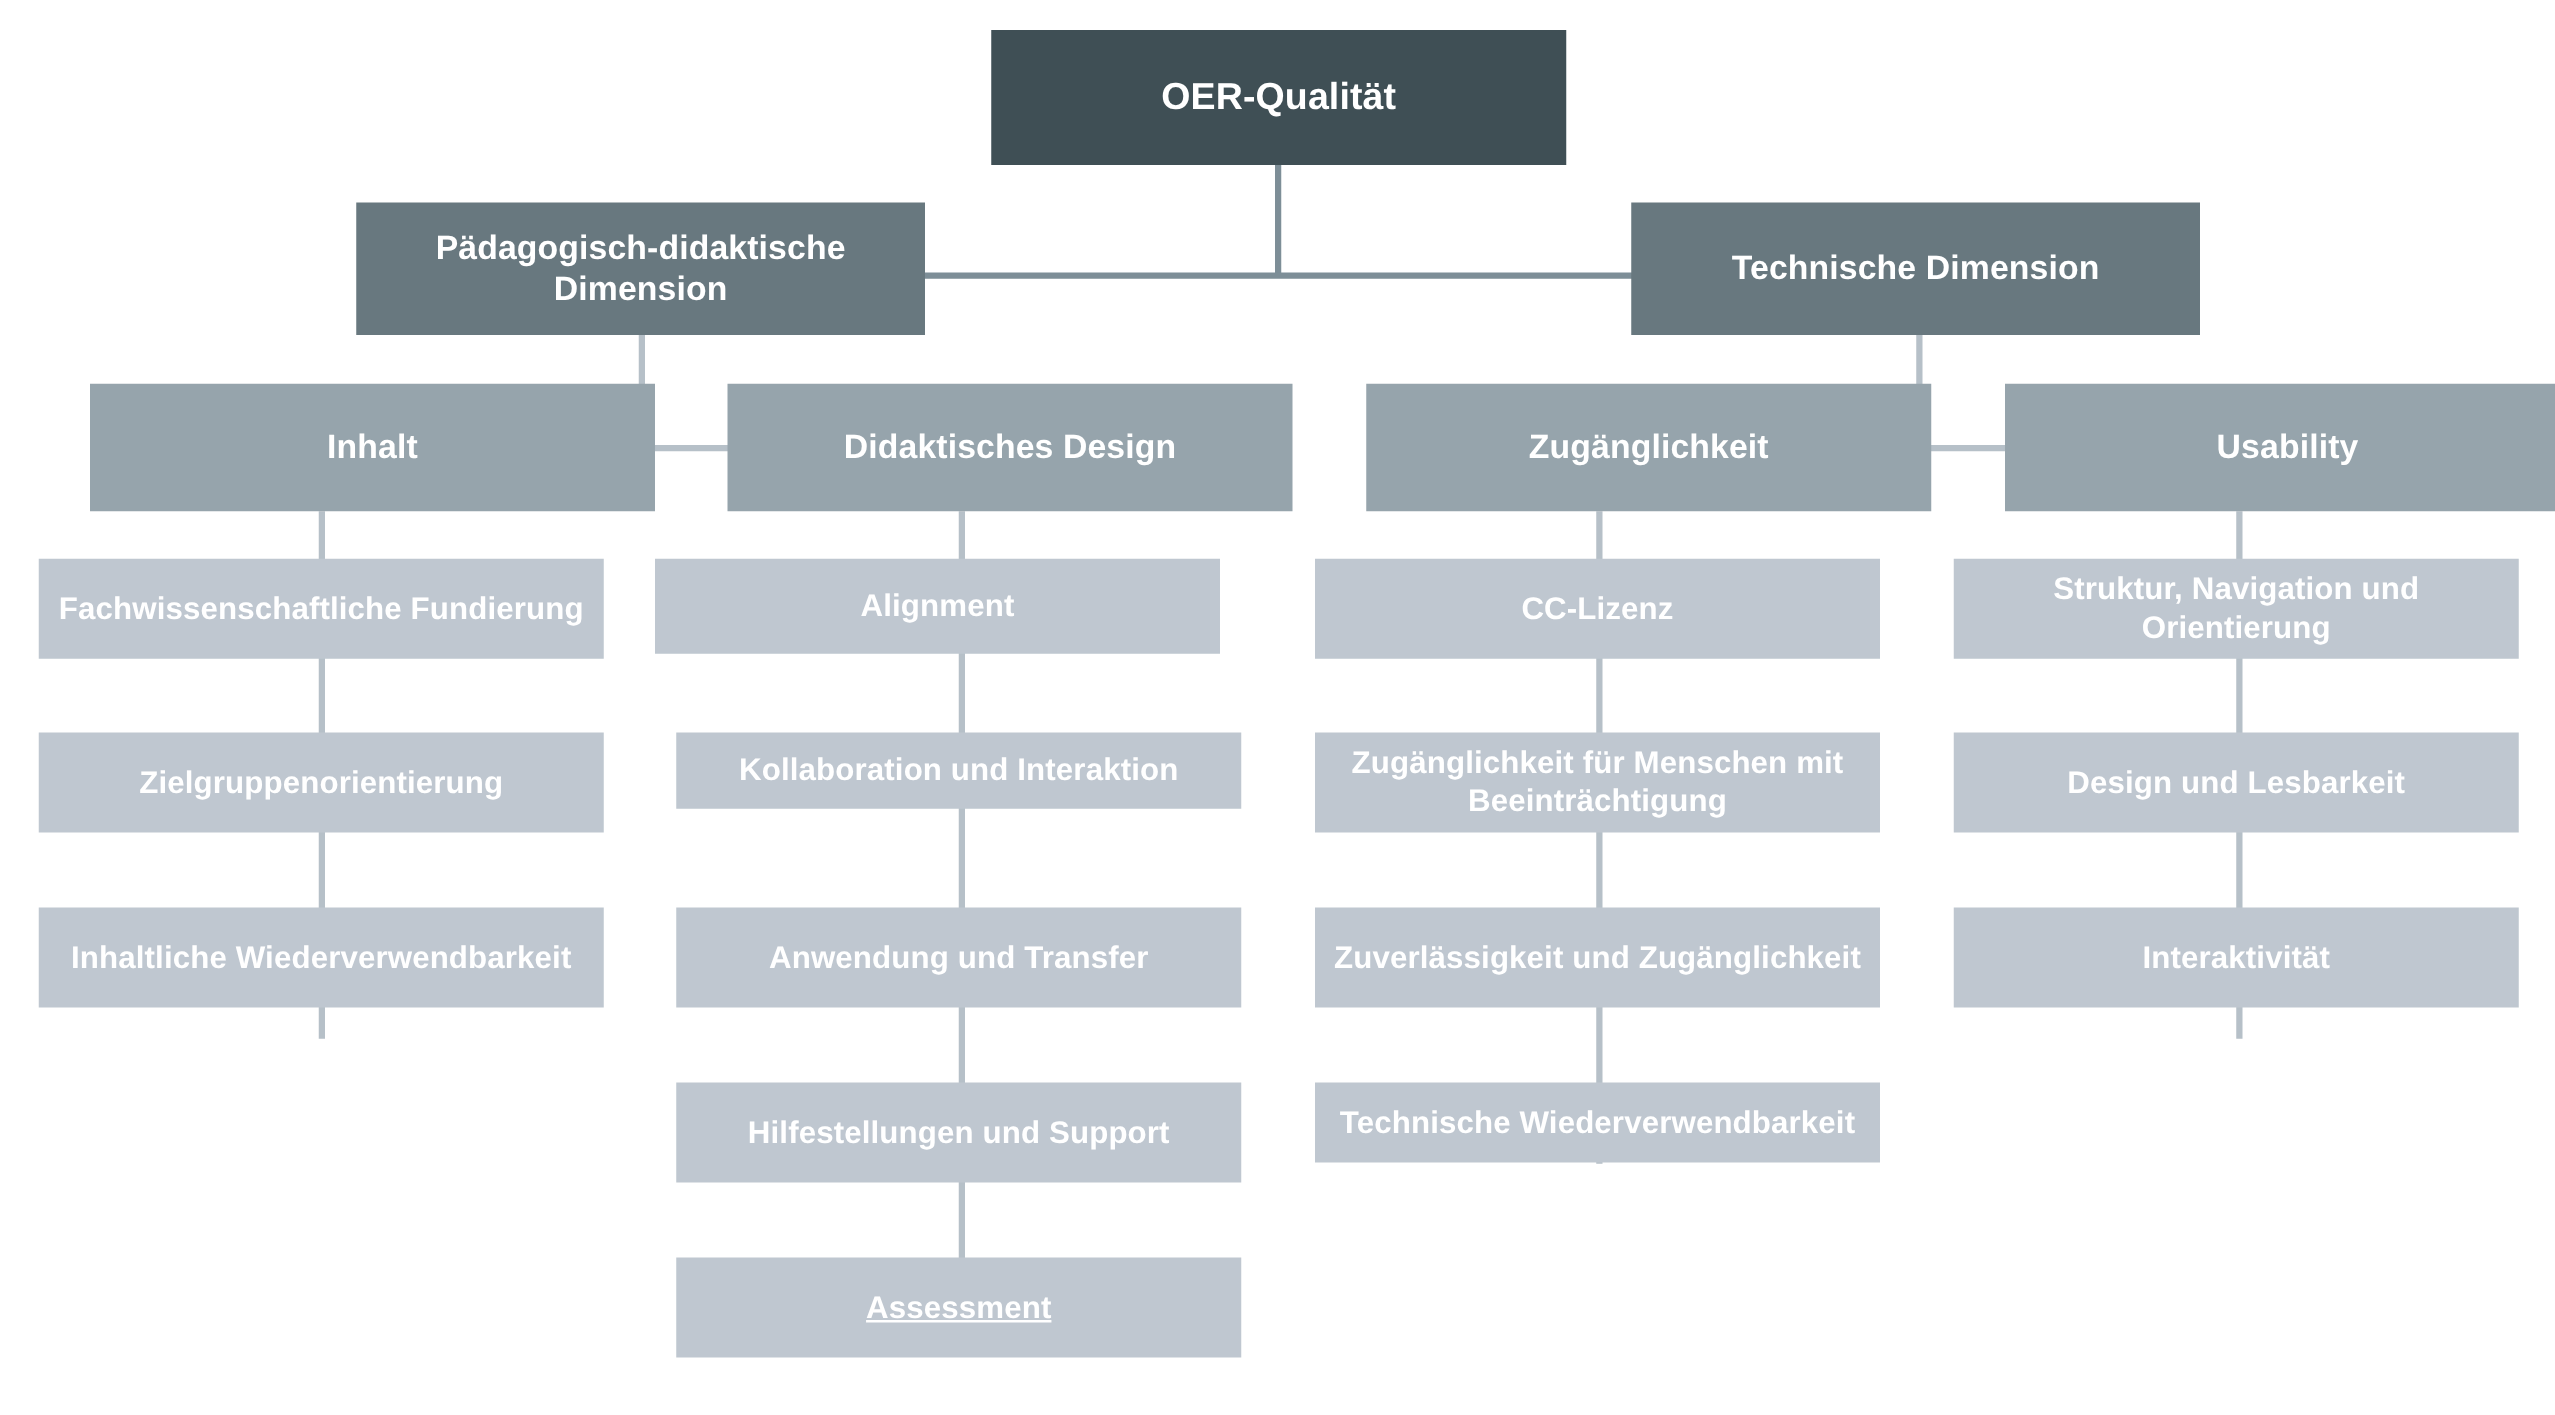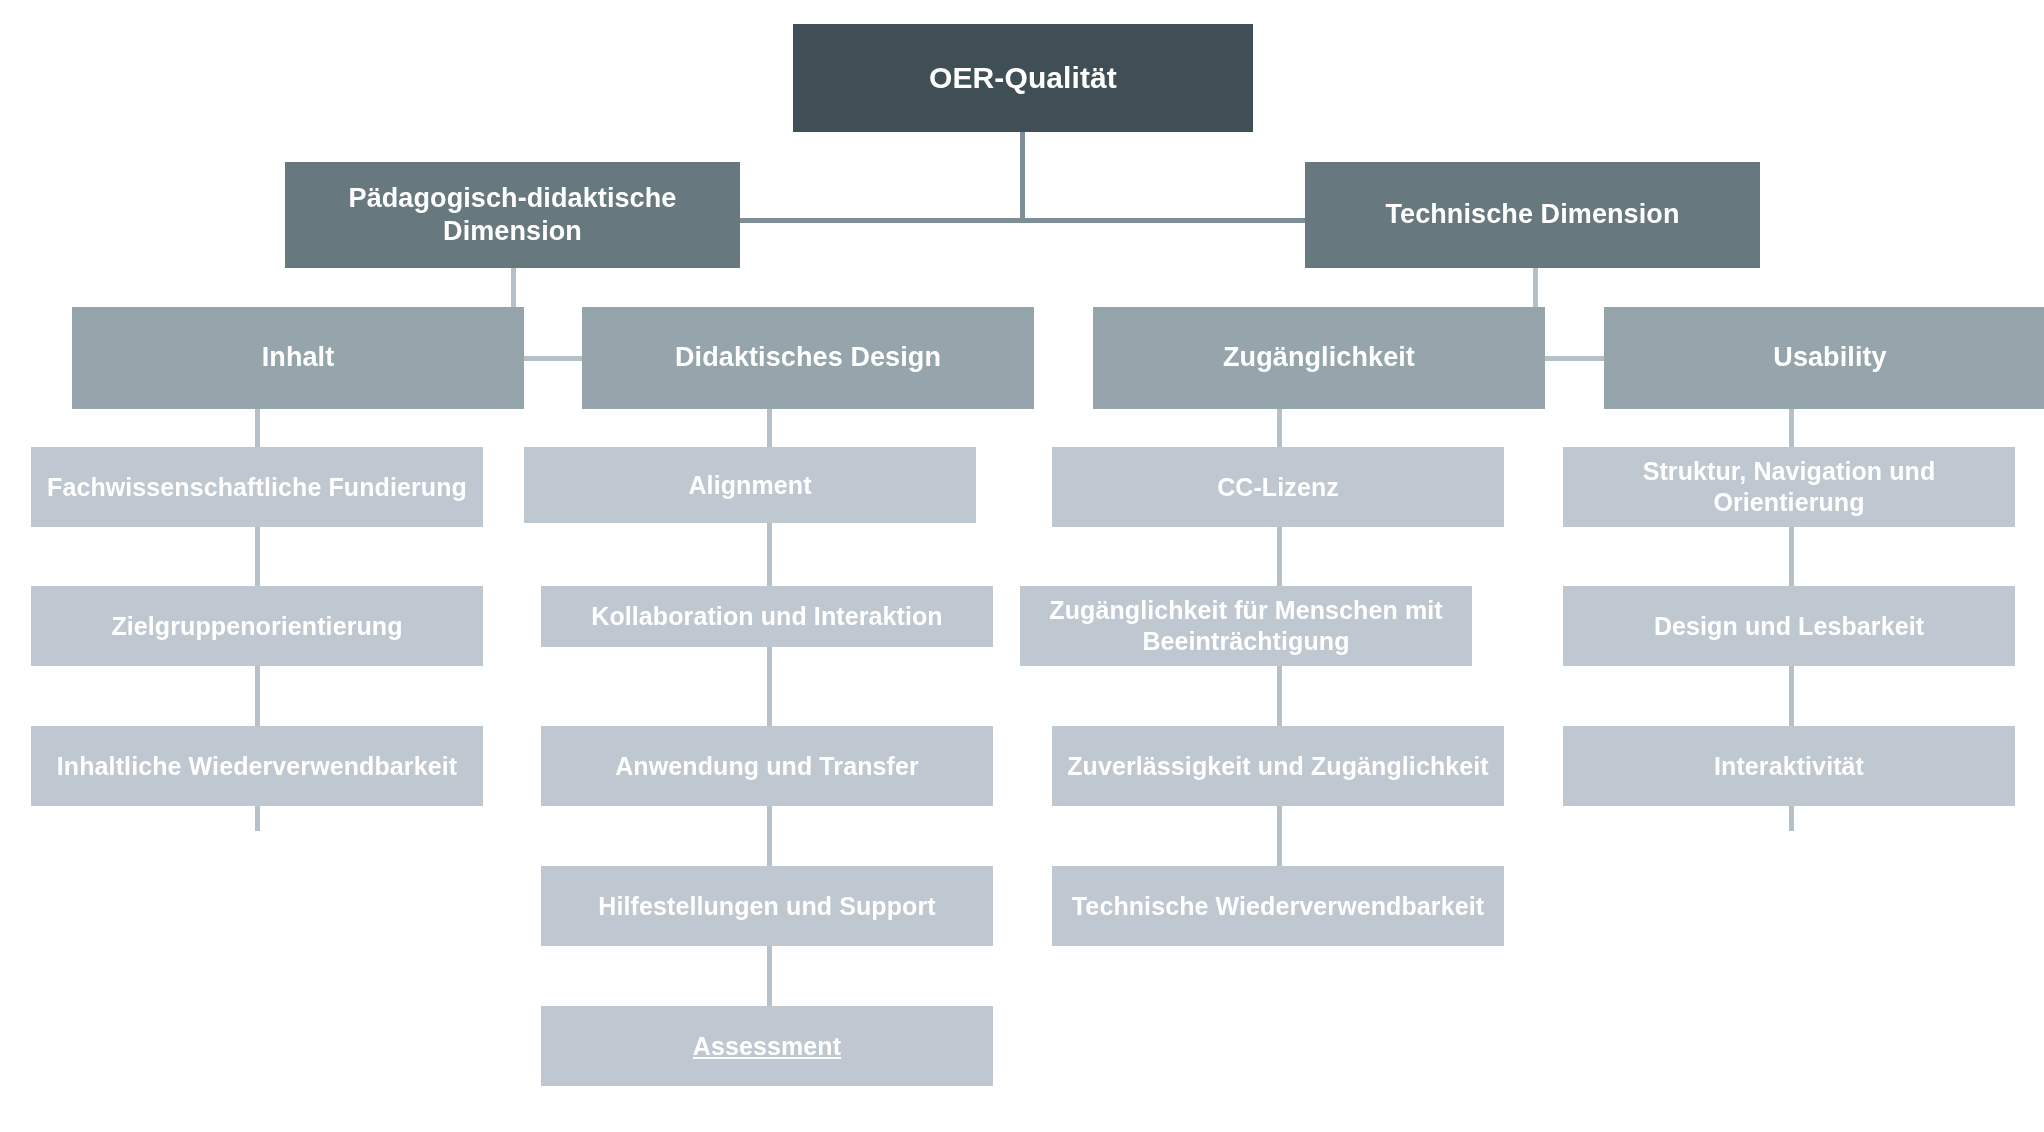--- a/index.html
+++ b/index.html
@@ -68,21 +68,21 @@
   <div class="node lvl-leaf" style="left:31px;top:586px;width:452px;height:80px;">Zielgruppenorientierung</div>
   <div class="node lvl-leaf" style="left:31px;top:726px;width:452px;height:80px;">Inhaltliche Wiederverwendbarkeit</div>
 
   <div class="node lvl-leaf" style="left:524px;top:447px;width:452px;height:76px;">Alignment</div>
   <div class="node lvl-leaf" style="left:541px;top:586px;width:452px;height:61px;">Kollaboration und Interaktion</div>
   <div class="node lvl-leaf" style="left:541px;top:726px;width:452px;height:80px;">Anwendung und Transfer</div>
   <div class="node lvl-leaf" style="left:541px;top:866px;width:452px;height:80px;">Hilfestellungen und Support</div>
   <div class="node lvl-leaf" style="left:541px;top:1006px;width:452px;height:80px;text-decoration:underline;">Assessment</div>
 
   <div class="node lvl-leaf" style="left:1052px;top:447px;width:452px;height:80px;">CC-Lizenz</div>
-  <div class="node lvl-leaf" style="left:1020px;top:586px;width:452px;height:80px;">Zugänglichkeit für Menschen mit Beeinträchtigung</div>
+  <div class="node lvl-leaf" style="left:1052px;top:586px;width:452px;height:80px;">Zugänglichkeit für Menschen mit Beeinträchtigung</div>
   <div class="node lvl-leaf" style="left:1052px;top:726px;width:452px;height:80px;">Zuverlässigkeit und Zugänglichkeit</div>
-  <div class="node lvl-leaf" style="left:1052px;top:866px;width:452px;height:80px;">Technische Wiederverwendbarkeit</div>
+  <div class="node lvl-leaf" style="left:1052px;top:866px;width:452px;height:64px;">Technische Wiederverwendbarkeit</div>
 
   <div class="node lvl-leaf" style="left:1563px;top:447px;width:452px;height:80px;">Struktur, Navigation und Orientierung</div>
   <div class="node lvl-leaf" style="left:1563px;top:726px;width:452px;height:80px;">Interaktivität</div>
   <div class="node lvl-leaf" style="left:1563px;top:586px;width:452px;height:80px;">Design und Lesbarkeit</div>
 
 </div>
 
 </body></html>

